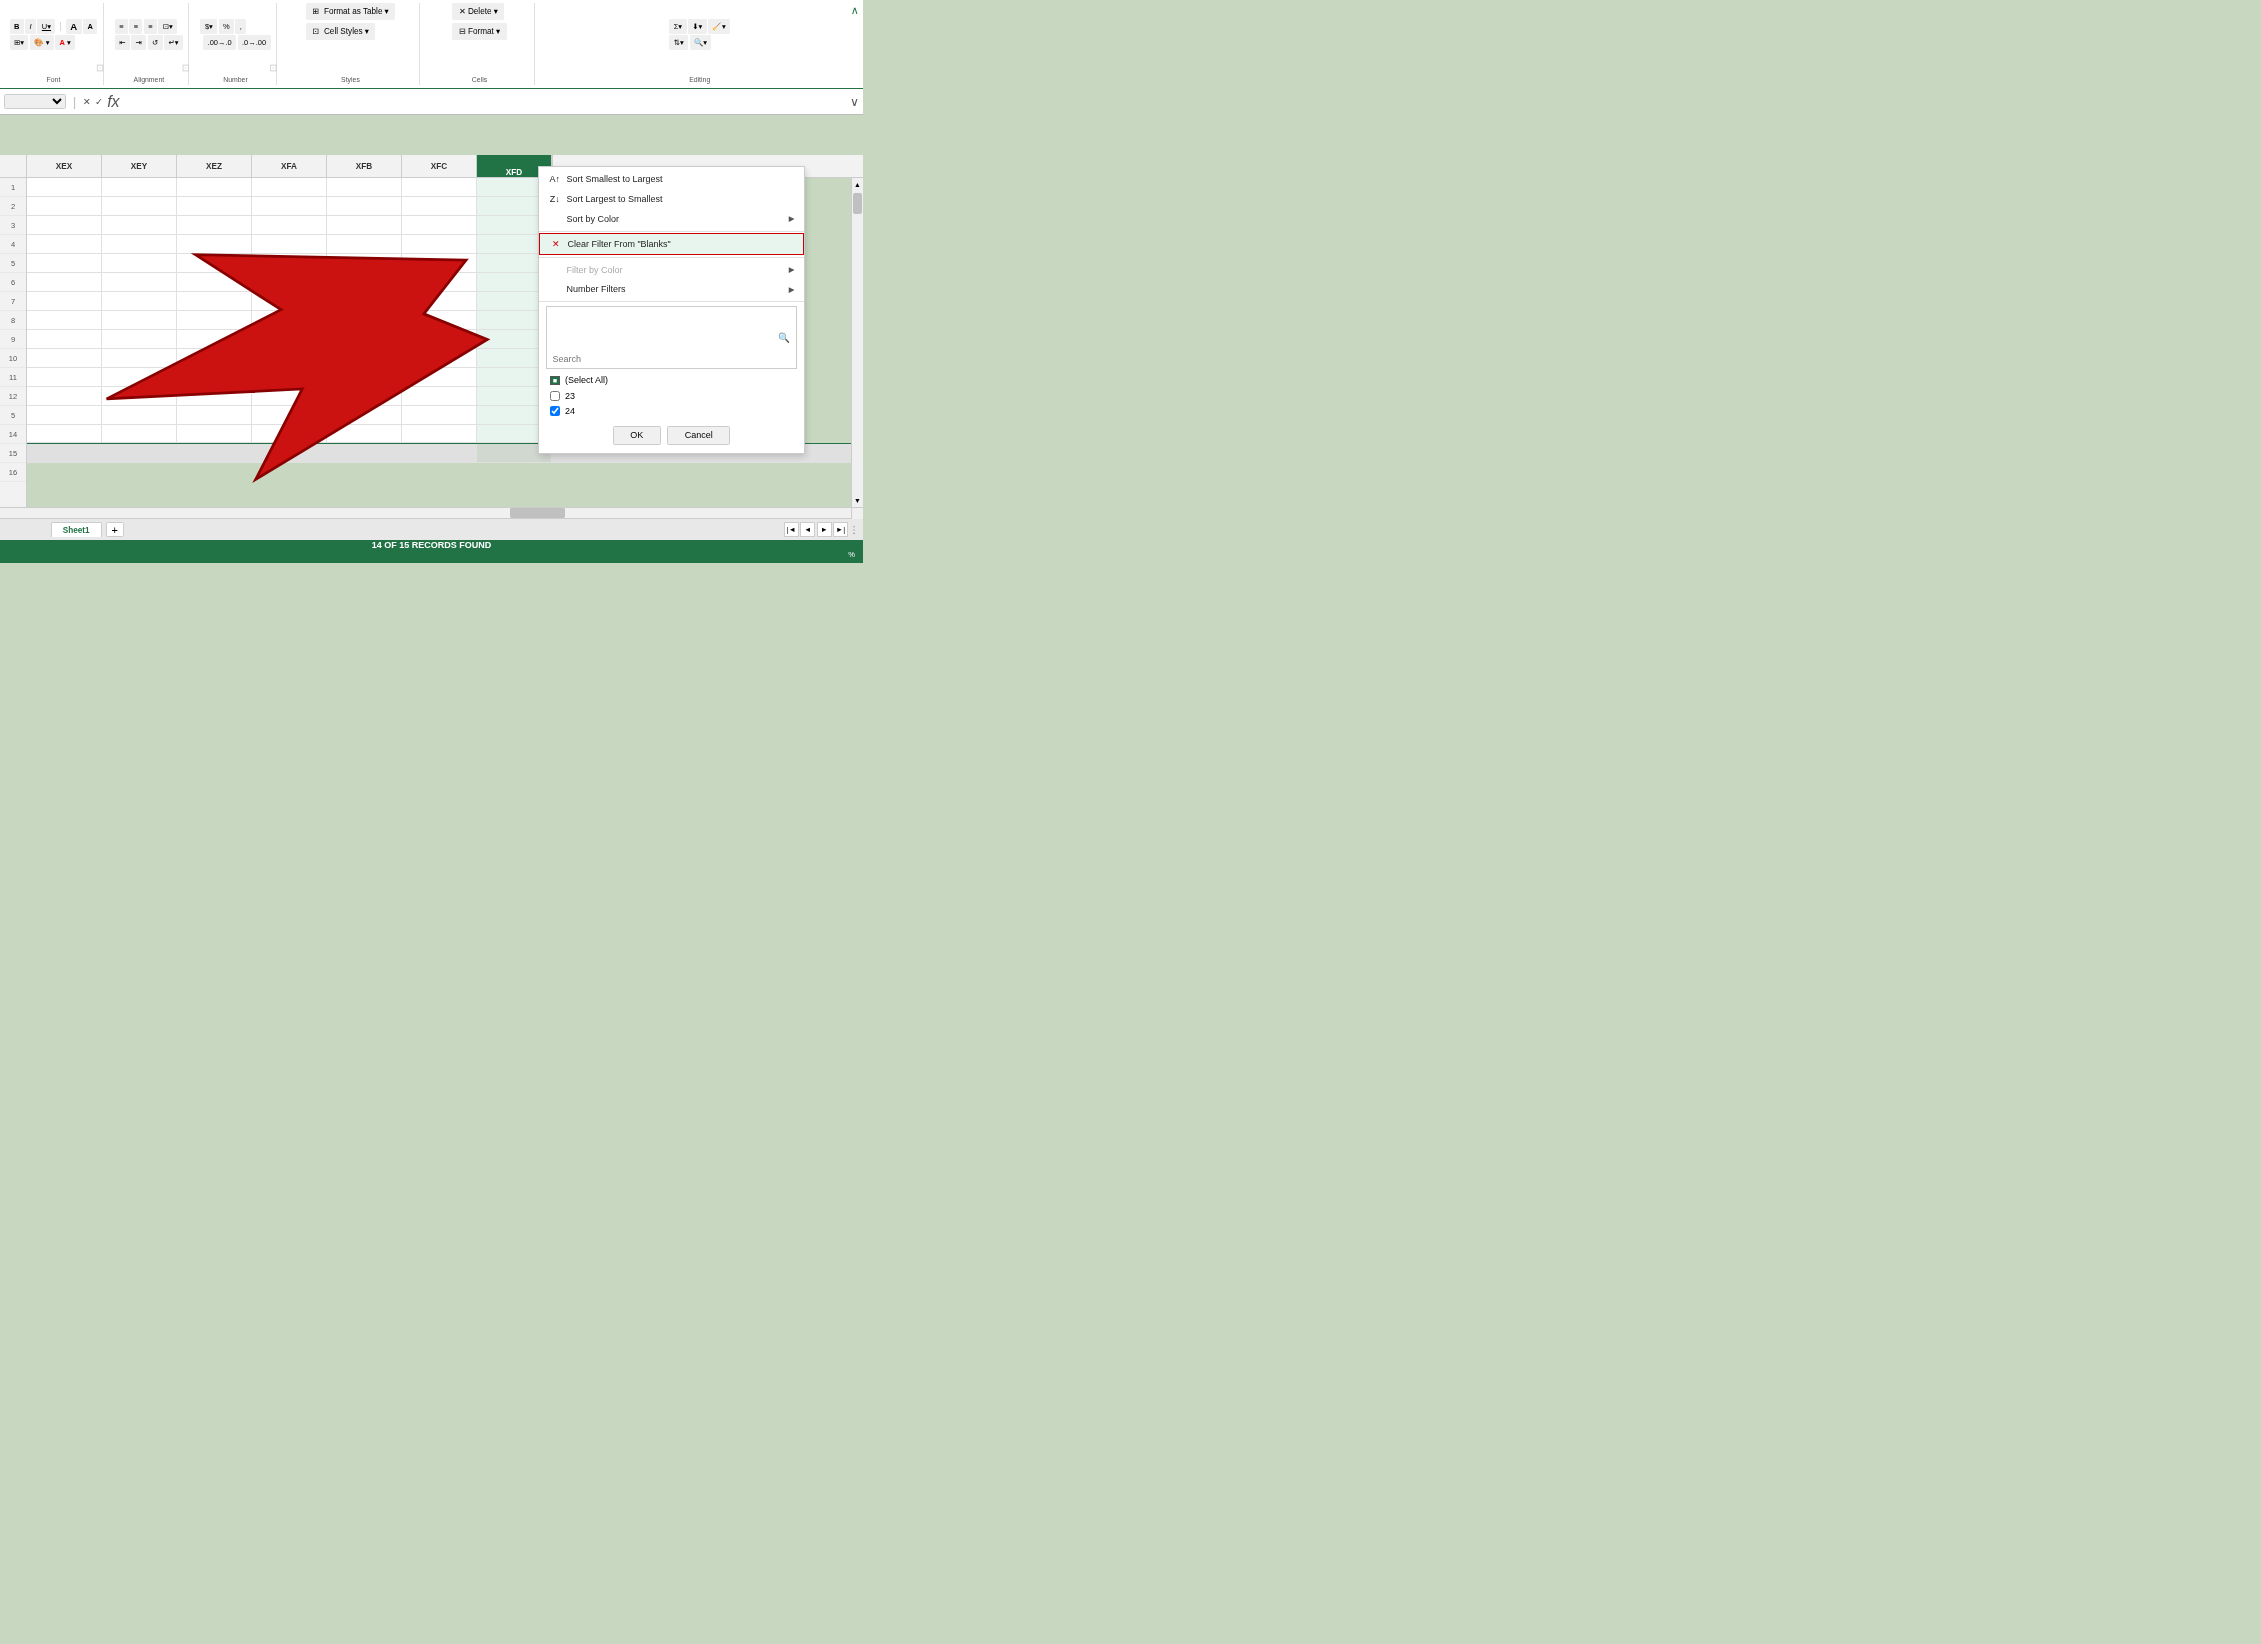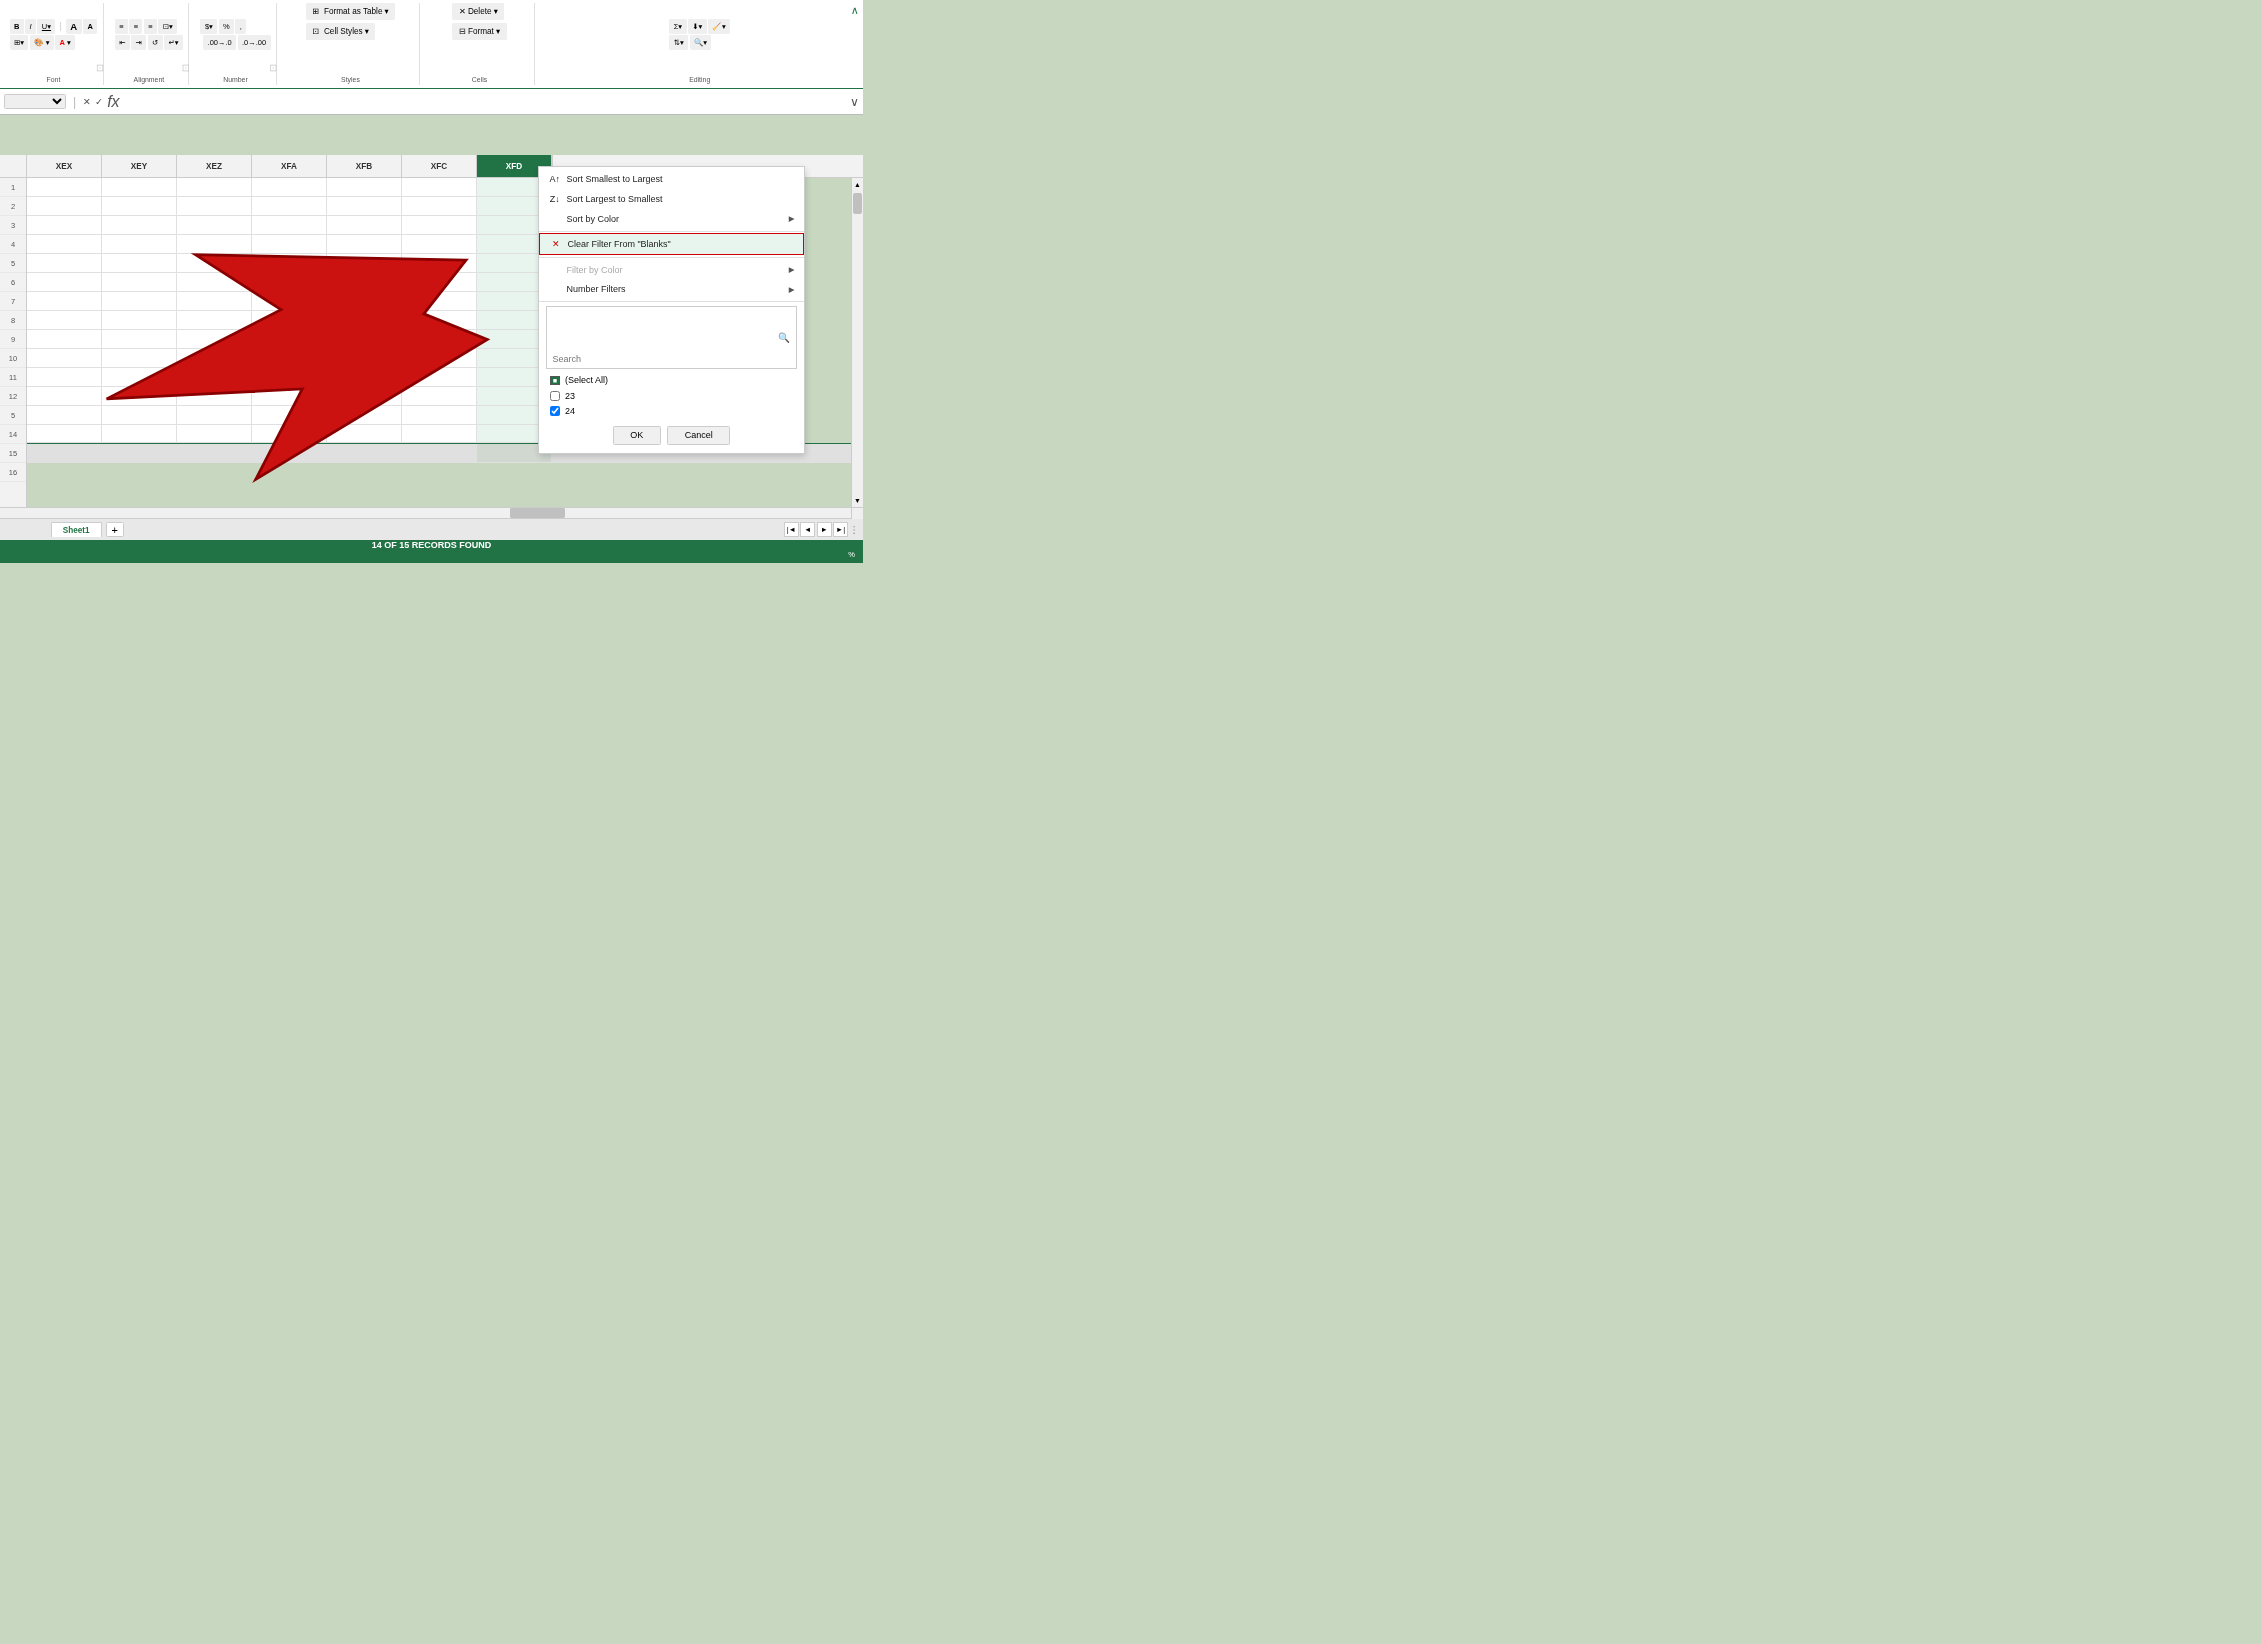--- a/index.html
+++ b/index.html
@@ -568,21 +568,21 @@
 </div>
 
 <div class="col-headers">
   <div style="width:27px; border-right:0.7px solid #ccc; background:#f2f2f2;"></div>
   <div class="col-header" style="width:75px;">XEX</div>
   <div class="col-header" style="width:75px;">XEY</div>
   <div class="col-header" style="width:75px;">XEZ</div>
   <div class="col-header" style="width:75px;">XFA</div>
   <div class="col-header" style="width:75px;">XFB</div>
   <div class="col-header" style="width:75px;">XFC</div>
-  <div class="col-header highlighted" style="width:75px; display:flex; align-items:center; justify-content:center;">
+  <div class="col-header highlighted" style="width:75px; display:flex; align-items:flex-end; justify-content:center;">
     <span>XFD</span>
   </div>
   <div style="width:12.3px; background:#f2f2f2; border-left:0.7px solid #ccc;"></div>
 </div>
 
 <div style="display:flex; flex-direction:column;">
   <div class="grid-area" style="height: 329px;">
 
     <div class="row-nums">
       <div class="row-num">1</div>

